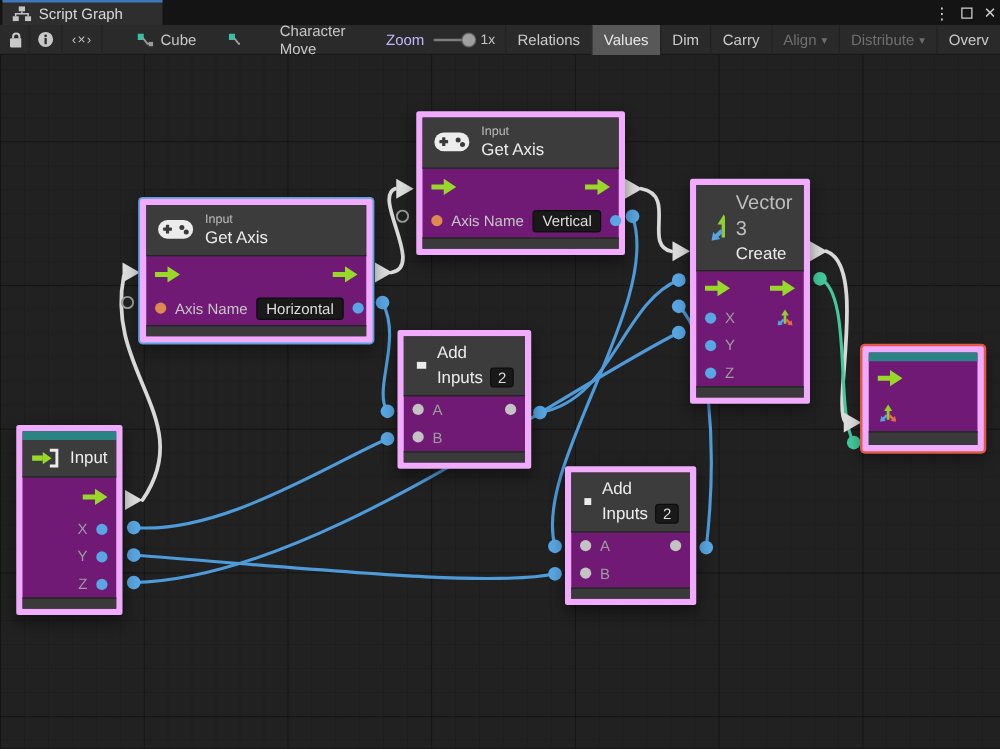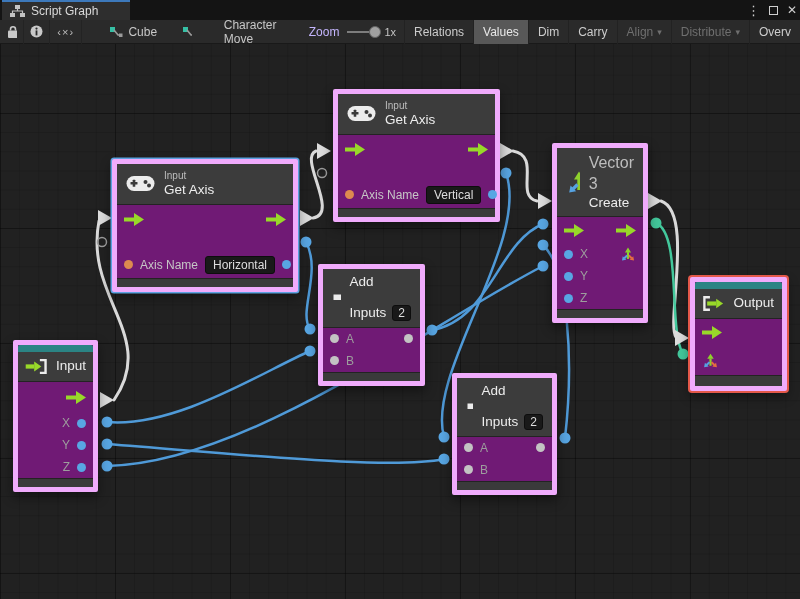--- a/index.html
+++ b/index.html
@@ -52,33 +52,33 @@
   .node.sel-red{box-shadow:0 0 0 2px #e4584a,0 5px 12px rgba(0,0,0,0.45);}
   .tealstrip{height:7px;background:#2b8484;border-radius:2px 2px 0 0;}
   .nhead{background:#3c3c3c;display:flex;align-items:center;gap:9px;padding:5px 9px;
     border-bottom:1px solid #232323;}
   .ncat{font-size:10px;color:#bdbdbd;line-height:1.3;}
   .nname{font-size:13.5px;color:#ededed;line-height:1.25;white-space:nowrap;}
   .row{display:flex;align-items:center;gap:7px;padding:0 7px;}
   .flowrow{justify-content:space-between;height:29px;}
   .flowrow.left{justify-content:flex-start;}
   .flowrow.right{justify-content:flex-end;}
-  .prow{height:26px;margin-top:18px;}
+  .prow{height:26px;}
   .srow{height:22px;}
   .nfoot{height:9px;background:#3a3a3a;border-top:1px solid #232323;}
   .dot{width:9px;height:9px;border-radius:50%;flex:0 0 auto;}
   .dot.blue{background:#58a6e3;}
   .dot.orange{background:#dd8a4f;}
   .dot.gray{background:#c3c3c3;}
   .plabel{color:#c6c6c6;white-space:nowrap;}
   .plabel.dim{color:#9d9d9d;}
   .vbox{background:#191919;border:1px solid #0d0d0d;border-radius:3px;padding:1px 7px;
     color:#dedede;font-size:12px;white-space:nowrap;}
   .mla{margin-left:auto;}
-  .addhead-lines{display:flex;flex-direction:column;gap:14px;}
+  .addhead-lines{display:flex;flex-direction:column;gap:3px;}
   .inputs-line{display:flex;align-items:center;gap:6px;}
   .vbox.count{padding:0 5px;}
 </style>
 </head>
 <body>
 
 <svg width="0" height="0" style="position:absolute">
   <defs>
     <g id="def-flow-arrow">
       <path d="M0,4.5 h10 v-4.5 l10,6.5 -10,6.5 v-4.5 h-10 z" fill="#98d829"></path>
@@ -360,26 +360,20 @@
     </div>
     <div class="row srow">
       <span class="plabel dim mla">Z</span>
       <span class="dot blue"></span>
     </div>
     <div class="nfoot"></div>
   </div>
 
   <div class="node sel-red" style="left:690px;top:277px;width:97px;">
     <div class="tealstrip"></div>
-    <div class="nhead" style="padding:5px 8px;">
-      <svg width="27" height="19" viewBox="0 0 31 22">
-          <use href="#def-out-icon"></use>
-        </svg>
-      <div class="nname">Output</div>
-    </div>
     <div class="row flowrow left" style="height:26px;">
       <svg width="20" height="13" viewBox="0 0 20 13">
           <use href="#def-flow-arrow"></use>
         </svg>
     </div>
     <div class="row" style="height:30px;">
       <svg width="17" height="17" viewBox="0 0 26 26">
           <use href="#def-v3"></use>
         </svg>
     </div>

